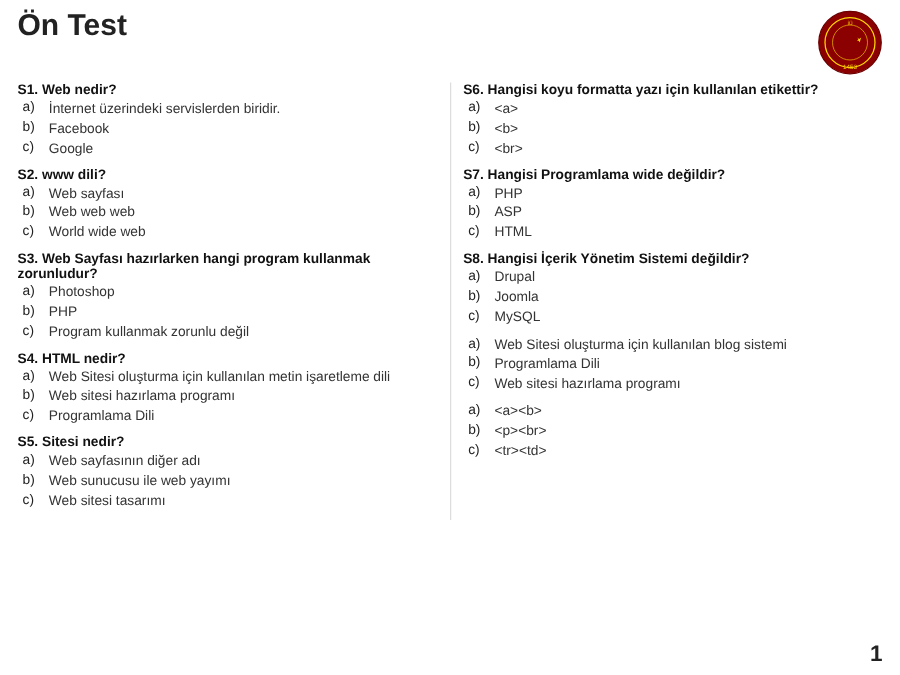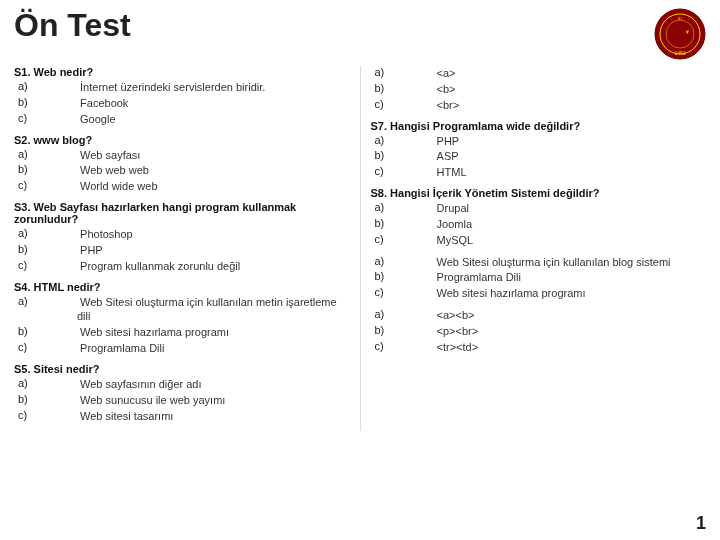--- a/index.html
+++ b/index.html
@@ -18,21 +18,21 @@
       padding: 8px 14px 8px 14px;
       position: relative;
     }
     .header {
       display: flex;
       align-items: flex-start;
       justify-content: space-between;
       margin-bottom: 6px;
     }
     .title {
-      font-size: 32px;
+      font-size: 24px;
       font-weight: bold;
       color: #222;
       line-height: 1.1;
     }
     .logo {
       width: 52px;
       height: 52px;
       flex-shrink: 0;
     }
     .logo svg {
@@ -69,21 +69,20 @@
     }
     .answer-label {
       font-weight: normal;
       min-width: 18px;
       color: #222;
       flex-shrink: 0;
     }
     .answer-text {
       color: #333;
       line-height: 1.35;
-      margin-left: 41px;
     }
     .page-number {
       position: absolute;
       bottom: 6px;
       right: 14px;
       font-size: 18px;
       font-weight: bold;
       color: #222;
     }
   </style>
@@ -120,21 +119,21 @@
           <div class="answer-row">
             <span class="answer-label">b)</span>
             <span class="answer-text">&nbsp;Facebook</span>
           </div>
           <div class="answer-row">
             <span class="answer-label">c)</span>
             <span class="answer-text">&nbsp;Google</span>
           </div>
         </div>
         <div class="question-block">
-          <div class="question-title">S2. www blog?</div>
+          <div class="question-title">S2. www dili?</div>
           <div class="answer-row">
             <span class="answer-label">a)</span>
             <span class="answer-text">&nbsp;Web sayfası</span>
           </div>
           <div class="answer-row">
             <span class="answer-label">b)</span>
             <span class="answer-text">&nbsp;Web web web</span>
           </div>
           <div class="answer-row">
             <span class="answer-label">c)</span>
@@ -182,20 +181,21 @@
             <span class="answer-text">&nbsp;Web sunucusu ile web yayımı</span>
           </div>
           <div class="answer-row">
             <span class="answer-label">c)</span>
             <span class="answer-text">&nbsp;Web sitesi tasarımı</span>
           </div>
         </div>
       </div>
     <div class="col" id="right-col">
         <div class="question-block">
+          <div class="question-title">S6. Hangisi koyu formatta yazı için kullanılan etikettir?</div>
           <div class="answer-row">
             <span class="answer-label">a)</span>
             <span class="answer-text">&nbsp;&lt;a&gt;</span>
           </div>
           <div class="answer-row">
             <span class="answer-label">b)</span>
             <span class="answer-text">&nbsp;&lt;b&gt;</span>
           </div>
           <div class="answer-row">
             <span class="answer-label">c)</span>

